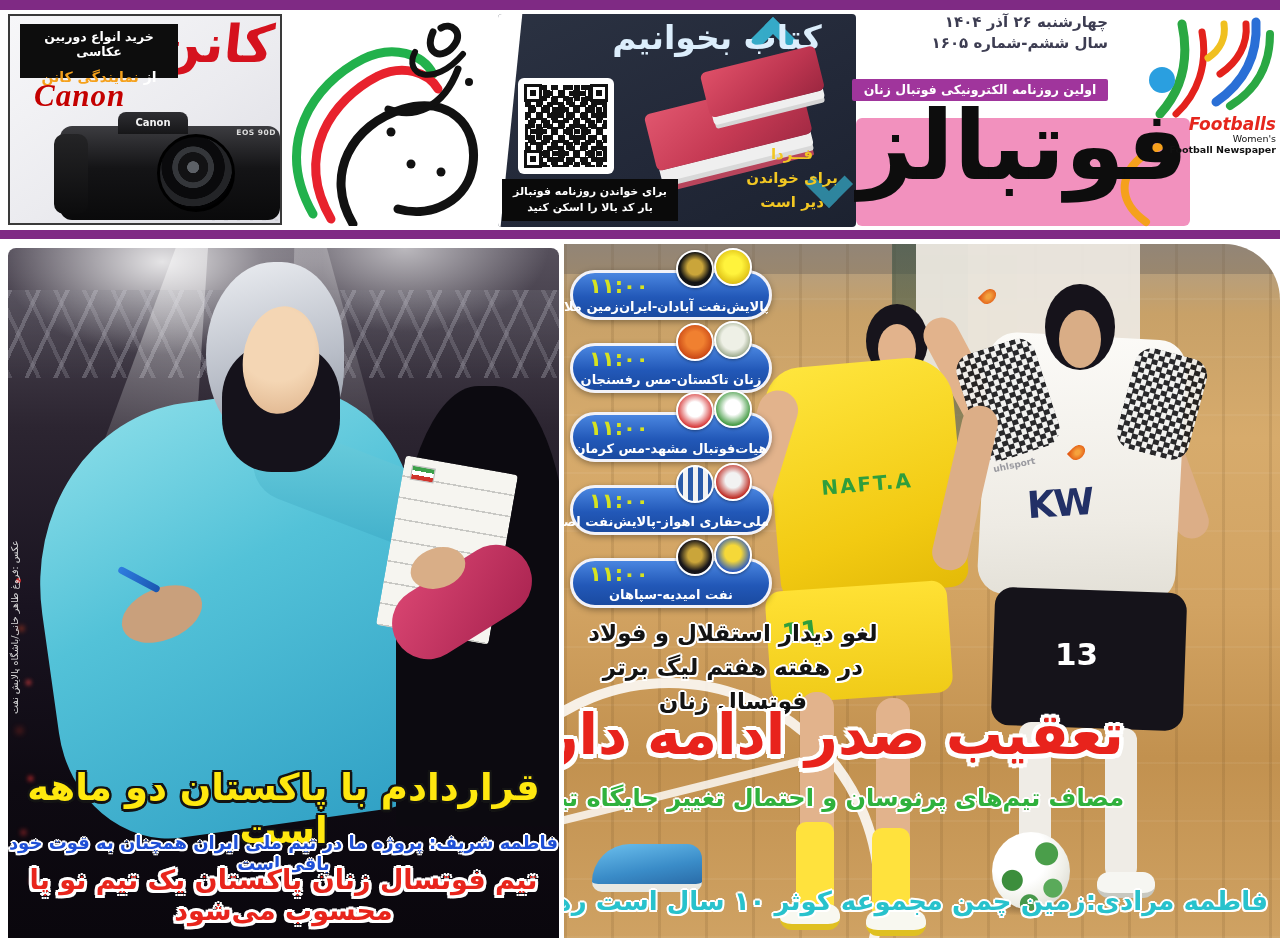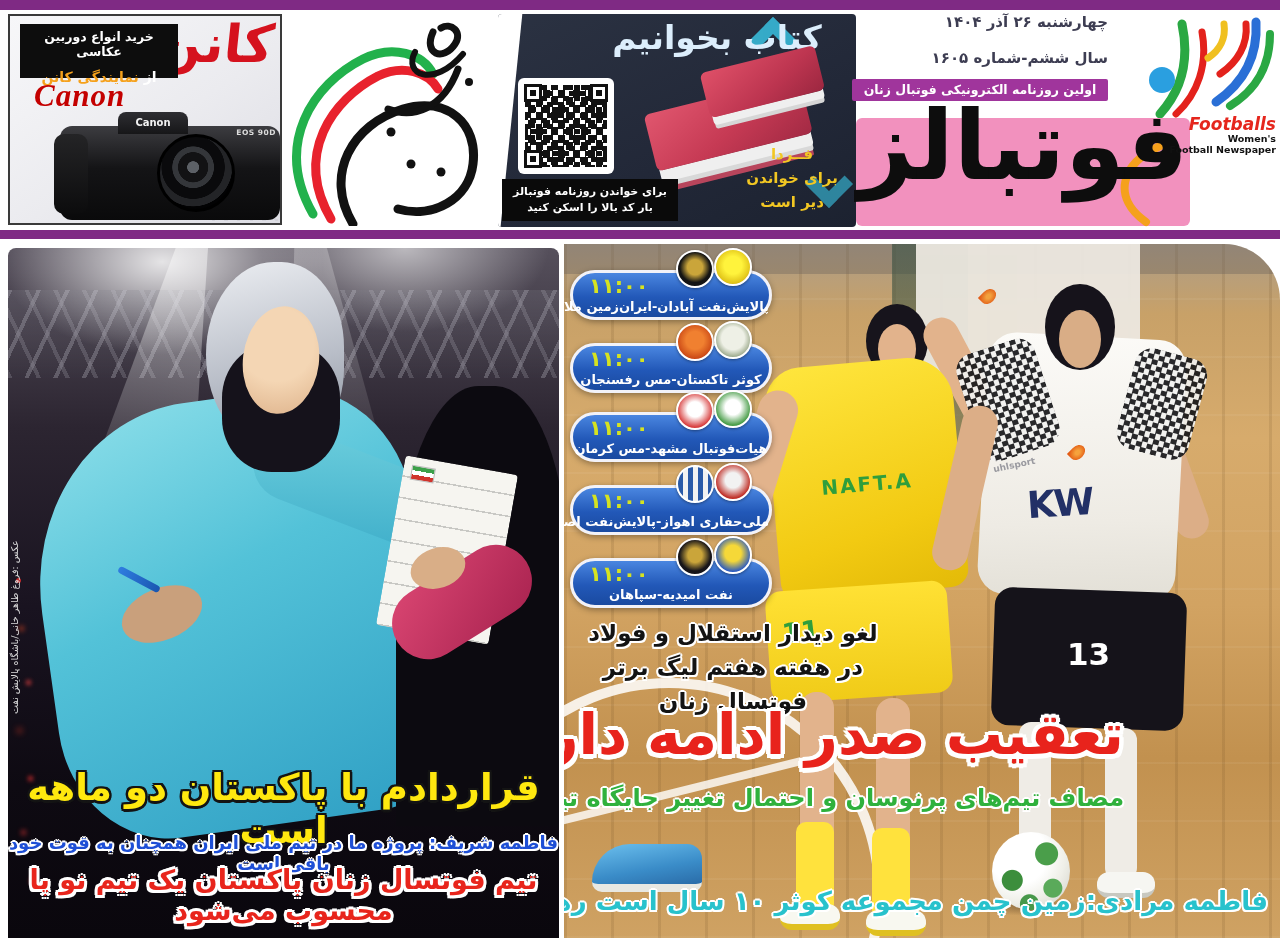--- a/index.html
+++ b/index.html
@@ -58,27 +58,27 @@
   .qr-note{left:4px;bottom:6px;width:176px;height:42px;background:#0a0a0a;color:#fff;text-align:center;padding-top:5px}
   .qr-note div{font-size:11px;font-weight:700;line-height:16px}
   .books{left:150px;top:46px;width:190px;height:120px;transform:rotate(-4deg)}
   .book{position:absolute;border-radius:6px}
   .bk1{left:0;top:34px;width:160px;height:58px;background:linear-gradient(150deg,#e0566e 0%,#c63a54 55%,#a32a44 100%);transform:rotate(-10deg);box-shadow:0 14px 0 -2px #efefef,0 20px 0 -3px #d8d8d8,0 26px 0 -4px #b8455c}
   .bk2{left:58px;top:0;width:118px;height:46px;background:linear-gradient(150deg,#df5068 0%,#bd3550 60%,#9c2740 100%);transform:rotate(-10deg);box-shadow:0 10px 0 -2px #efefef,0 15px 0 -3px #d6d6d6}
   .slogan{left:242px;top:128px;width:104px;text-align:center;color:#f2c723;font-weight:900;font-size:15px;line-height:24px}
 
   
   .m-date{left:858px;top:13px;width:250px;text-align:right;font-size:15px;font-weight:700;color:#3d3d52}
-  .m-issue{left:858px;top:49px;width:250px;font-size:15px;font-weight:700;color:#3d3d52}
+  .m-issue{left:858px;top:34px;width:250px;font-size:15px;font-weight:700;color:#3d3d52}
   .m-site{left:850px;top:52px;width:258px;text-align:right;font-size:21px;font-weight:900;color:#e5261d;letter-spacing:.5px}
   .m-tag{left:852px;top:79px;width:256px;height:22px;background:#a0359c;color:#fff;font-size:12.5px;font-weight:700;text-align:center;line-height:22px;border-radius:2px}
   .pinkbox{left:856px;top:118px;width:334px;height:108px;background:#f291be;border-radius:6px}
   .logo-fa{left:856px;top:66px;width:334px;height:160px;font-size:96px;font-weight:900;color:#0d0d0d;text-align:center;line-height:160px;letter-spacing:-2px}
   .flogo-txt-1{left:1150px;top:114px;width:126px;text-align:right;font-size:17px;font-weight:900;font-style:italic;color:#e5261d}
-  .flogo-txt-2{left:1150px;top:133px;width:126px;text-align:right;font-size:9.5px;font-weight:700;color:#111}
+  .flogo-txt-2{left:1150px;top:133px;width:126px;text-align:right;font-size:9.5px;font-weight:400;color:#111}
   .flogo-txt-3{left:1150px;top:144px;width:126px;text-align:right;font-size:9.5px;font-weight:700;color:#111}
 
   
   .lphoto{left:8px;top:248px;width:551px;height:690px;border-radius:8px 8px 0 0;overflow:hidden;background:
     radial-gradient(ellipse 260px 150px at 28% 2%,rgba(255,255,255,.85),rgba(255,255,255,0) 62%),
     radial-gradient(ellipse 240px 140px at 72% 0%,rgba(255,255,255,.6),rgba(255,255,255,0) 60%),
     linear-gradient(180deg,#56505c 0%,#2c2531 26%,#191320 52%,#0e0a12 78%,#0a070d 100%)}
   .truss{left:0;top:42px;width:100%;height:88px;opacity:.55;background:
     repeating-linear-gradient(115deg,rgba(205,205,215,.5) 0 4px,transparent 4px 26px),
     repeating-linear-gradient(65deg,rgba(205,205,215,.35) 0 4px,transparent 4px 26px),
@@ -139,21 +139,21 @@
   .pw .torso{left:34px;top:92px;width:198px;height:262px;border-radius:28px;transform:rotate(3deg);background:linear-gradient(175deg,#fcfbf8 0%,#eeebe4 70%,#e2dfd6 100%)}
   .checker{position:absolute;border-radius:18px;opacity:.92;background:conic-gradient(#17171a 0 25%,#f2f2f0 0 50%,#17171a 0 75%,#f2f2f0 0) 0 0/11px 11px}
   .pw .chkL{left:18px;top:100px;width:82px;height:112px;transform:rotate(-18deg)}
   .pw .chkR{left:176px;top:108px;width:74px;height:104px;transform:rotate(15deg)}
   .pw .kw{left:78px;top:238px;font-size:37px;font-weight:900;color:#223066;transform:rotate(-4deg);letter-spacing:-2px}
   .pw .flame{left:122px;top:200px;width:13px;height:17px;border-radius:50% 50% 50% 0;transform:rotate(45deg);background:radial-gradient(#f6a23c 20%,#e35a14 80%)}
   .pw .uhl{left:44px;top:216px;font-size:9px;color:#9a9aa0;transform:rotate(-12deg);font-weight:700}
   .pw .armL{left:-2px;top:160px;width:36px;height:168px;border-radius:18px;transform:rotate(13deg);background:#dcae87}
   .pw .armR{left:206px;top:148px;width:34px;height:150px;border-radius:18px;transform:rotate(-20deg);background:#dcae87}
   .pw .shorts{left:44px;top:346px;width:192px;height:138px;border-radius:18px;transform:rotate(2deg);background:#15131a}
-  .pw .num{left:118px;top:392px;font-size:31px;font-weight:900;color:#fff}
+  .pw .num{left:106px;top:392px;font-size:31px;font-weight:900;color:#fff}
   .pw .legA{left:70px;top:478px;width:32px;height:152px;border-radius:12px;background:#efece6}
   .pw .legB{left:156px;top:484px;width:32px;height:152px;border-radius:12px;background:#efece6}
   .pw .shoeA{left:56px;top:622px;width:58px;height:26px;border-radius:12px;background:#f6f6f2;border-bottom:5px solid #c8c8c0}
   .pw .shoeB{left:148px;top:628px;width:58px;height:26px;border-radius:12px;background:#f6f6f2;border-bottom:5px solid #c8c8c0}
   .ball{left:428px;top:588px;width:78px;height:78px;border-radius:50%;background:
     radial-gradient(circle at 70% 28%,#4a9e4a 0 11px,transparent 12px),
     radial-gradient(circle at 26% 62%,#3c8e3c 0 10px,transparent 11px),
     radial-gradient(circle at 78% 72%,#5aaa5a 0 9px,transparent 10px),
     radial-gradient(circle at 48% 92%,#47984a 0 9px,transparent 10px),
     radial-gradient(circle at 34% 30%,#ffffff 0 38%,#efefe8 62%,#c9c9c0 100%)}
@@ -355,21 +355,21 @@
 
     <div class="abs pill" style="top:26px">
       <span class="time">۱۱:۰۰</span>
       <span class="match rtl nw">پالایش‌نفت آبادان-ایران‌زمین ملارد</span>
     </div>
     <div class="abs fxlogo l1a" style="left:112px;top:6px"></div>
     <div class="abs fxlogo l1b" style="left:150px;top:4px"></div>
 
     <div class="abs pill" style="top:99px">
       <span class="time">۱۱:۰۰</span>
-      <span class="match rtl nw">کوثر تاکستان-مس رفسنجان</span>
+      <span class="match rtl nw">زنان تاکستان-مس رفسنجان</span>
     </div>
     <div class="abs fxlogo l2a" style="left:112px;top:79px"></div>
     <div class="abs fxlogo l2b" style="left:150px;top:77px"></div>
 
     <div class="abs pill" style="top:168px">
       <span class="time">۱۱:۰۰</span>
       <span class="match rtl nw">هیات‌فوتبال مشهد-مس کرمان</span>
     </div>
     <div class="abs fxlogo l3a" style="left:112px;top:148px"></div>
     <div class="abs fxlogo l3b" style="left:150px;top:146px"></div>

